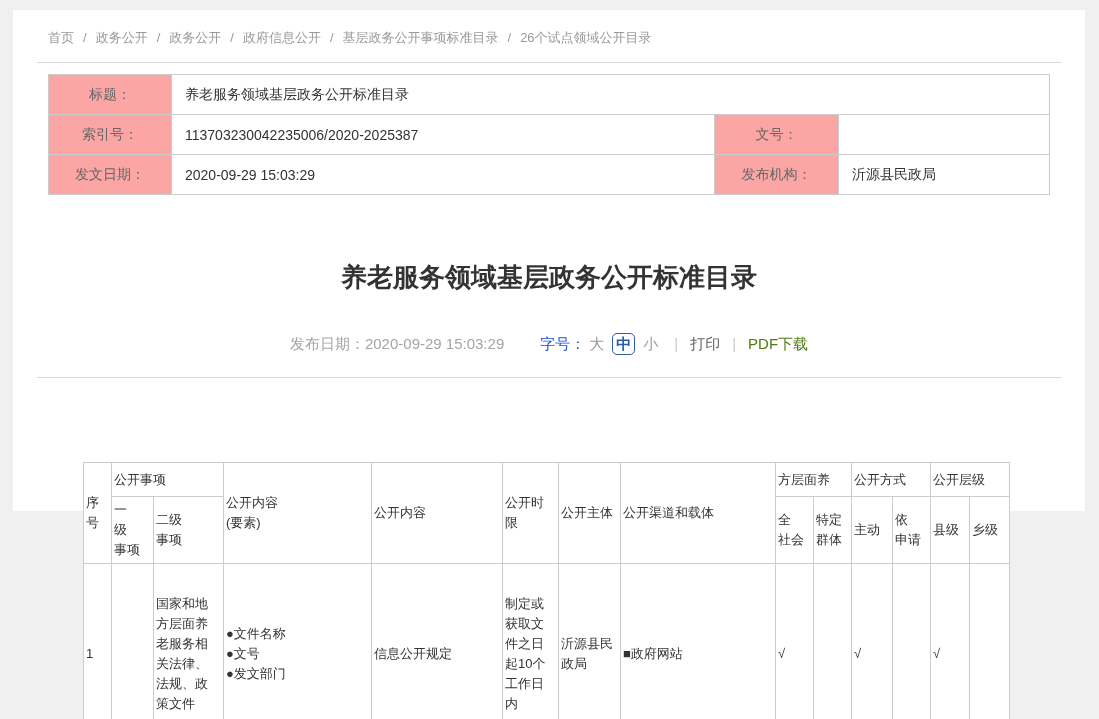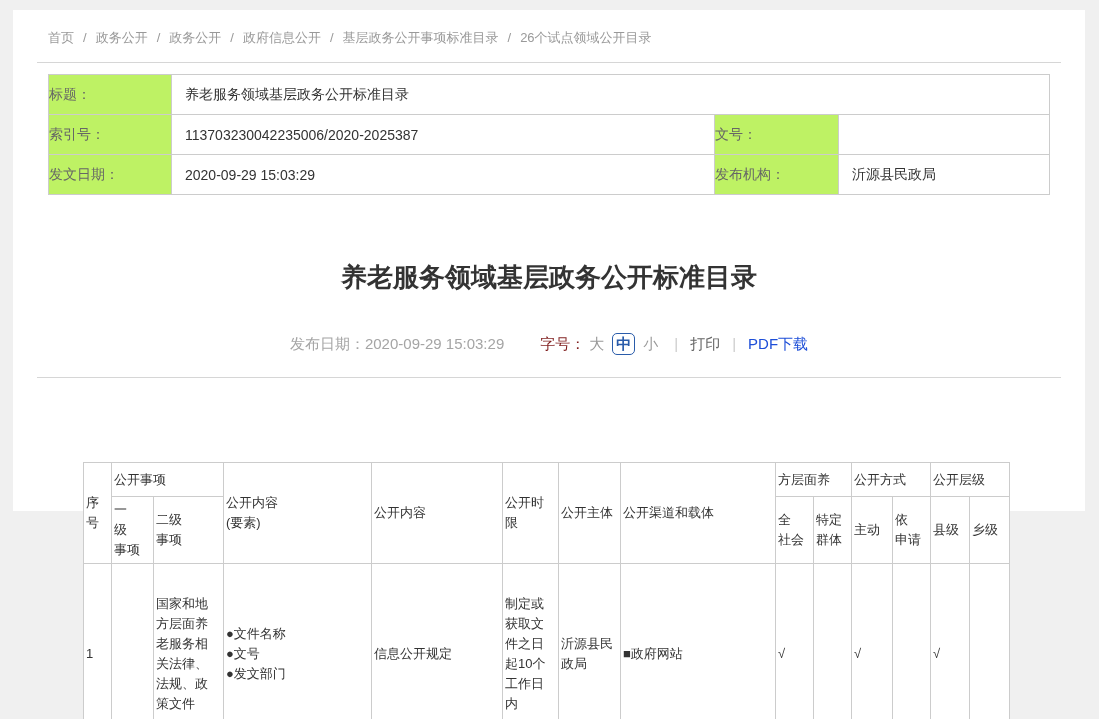--- a/index.html
+++ b/index.html
@@ -23,45 +23,45 @@
   .rule { border: none; border-top: 1px solid #d6d6d6; margin: 14px -11px 0 -11px; }
 
   
   .meta-table {
     width: 100%; margin-top: 11px;
     border-collapse: collapse; table-layout: fixed;
     font-size: 14px; color: #333;
   }
   .meta-table td { border: 1px solid #cccccc; height: 40px; vertical-align: middle; }
   .meta-table .mlabel {
-    background: #bef264; color: #666; width: 123px;
+    background: #fca5a5; color: #666; text-align: center; width: 123px;
   }
   .meta-table .mvalue { padding-left: 13px; background: #fff; }
 
   
   .doc-title {
     margin-top: 64px; text-align: center;
     font-size: 26px; line-height: 36px; font-weight: bold; color: #333;
   }
   .pub-row {
     margin-top: 37px; display: flex; justify-content: center; align-items: center;
     font-size: 15px; line-height: 24px;
   }
   .pub-date { color: #a5a5a5; }
   .tools { display: flex; align-items: center; color: #333; }
-  .tools .fs-label { color: #7f1d1d; margin-left: 36px; }
+  .tools .fs-label { color: #1d4ed8; margin-left: 36px; }
   .fs-btn { color: #999; margin: 0 4px; cursor: pointer; }
   .fs-btn.selected {
     color: #2a5caa; font-weight: bold;
     border: 1px solid #2a5caa; border-radius: 5px;
     padding: 0 3px; line-height: 20px; display: inline-block;
   }
   .tools .vsep { color: #ccc; margin: 0 12px; }
   .print-link { color: #666; cursor: pointer; }
-  .pdf-link { color: #1d4ed8; cursor: pointer; }
+  .pdf-link { color: #4d7c0f; cursor: pointer; }
 
   
   .catalog {
     margin: 84px 0 0 35px;
     border-collapse: collapse; table-layout: fixed;
     font-size: 13px; color: #333;
   }
   .catalog th, .catalog td {
     border: 1px solid #cccccc;
     font-weight: normal; text-align: left; vertical-align: middle;

